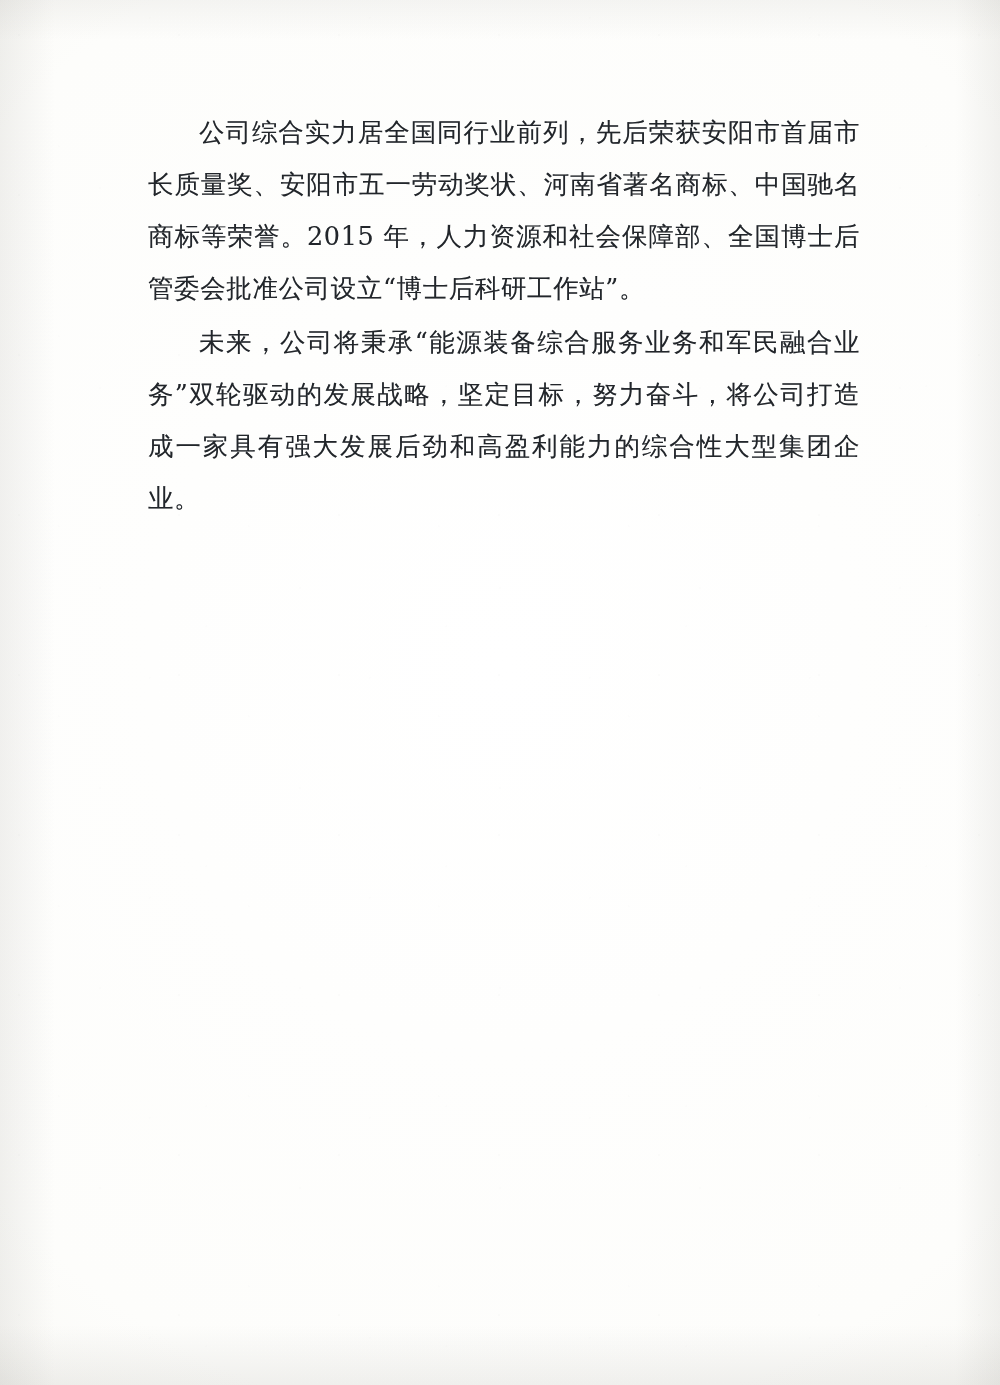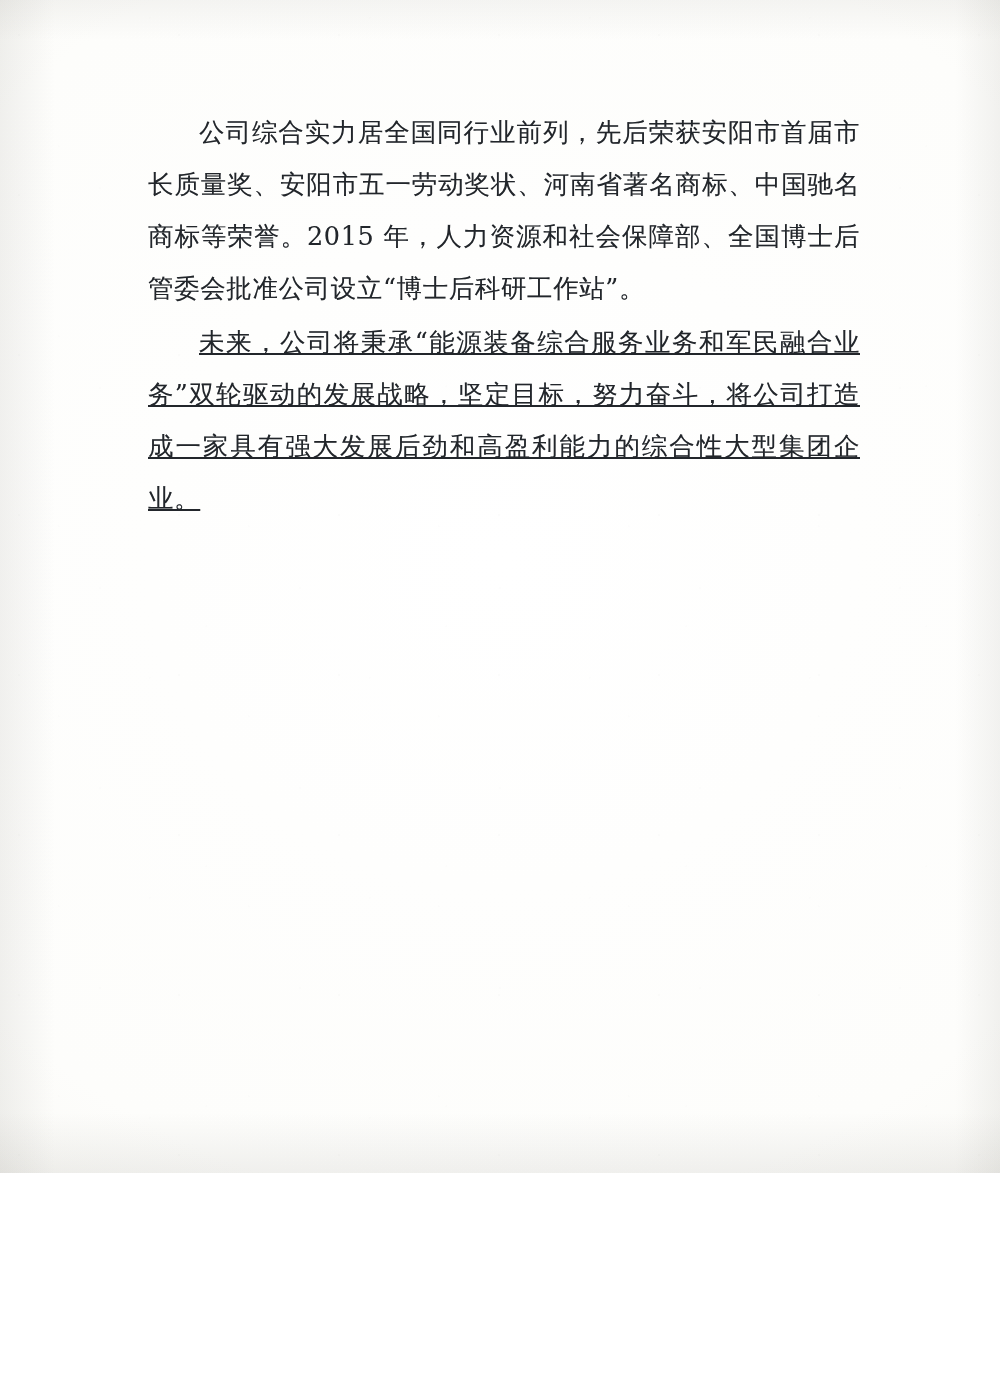--- a/index.html
+++ b/index.html
@@ -11,21 +11,21 @@
     height: 1385px;
     background: #ffffff;
     font-family: "DejaVu Serif", "Liberation Serif", serif;
     overflow: hidden;
   }
 
   
   .page {
     position: relative;
     width: 1000px;
-    height: 1173px;
+    height: 1385px;
     background:
       radial-gradient(ellipse 120% 95% at 50% 48%, #ffffff 0%, #fdfdfb 58%, #f7f6f2 82%, #f1efe9 100%);
     box-sizing: border-box;
   }
   .page::before {
     
     content: "";
     position: absolute;
     inset: 0;
     pointer-events: none;
@@ -67,21 +67,20 @@
     text-indent: 2em;
     text-align: justify;
     text-justify: inter-ideograph;
     letter-spacing: 0.6px;
     font-family: "DejaVu Serif", "Liberation Serif", serif;
     
     text-shadow: 0 0 0.6px rgba(34,38,43,0.35);
   }
   p.para:last-child {
     margin-bottom: 0;
-    text-decoration: underline;
   }
 </style>
 </head>
 <body>
 
 <div class="page">
   <div class="body-text">
     <p class="para">公司综合实力居全国同行业前列，先后荣获安阳市首届市长质量奖、安阳市五一劳动奖状、河南省著名商标、中国驰名商标等荣誉。2015 年，人力资源和社会保障部、全国博士后管委会批准公司设立“博士后科研工作站”。</p>
     <p class="para">未来，公司将秉承“能源装备综合服务业务和军民融合业务”双轮驱动的发展战略，坚定目标，努力奋斗，将公司打造成一家具有强大发展后劲和高盈利能力的综合性大型集团企业。</p>
   </div>

